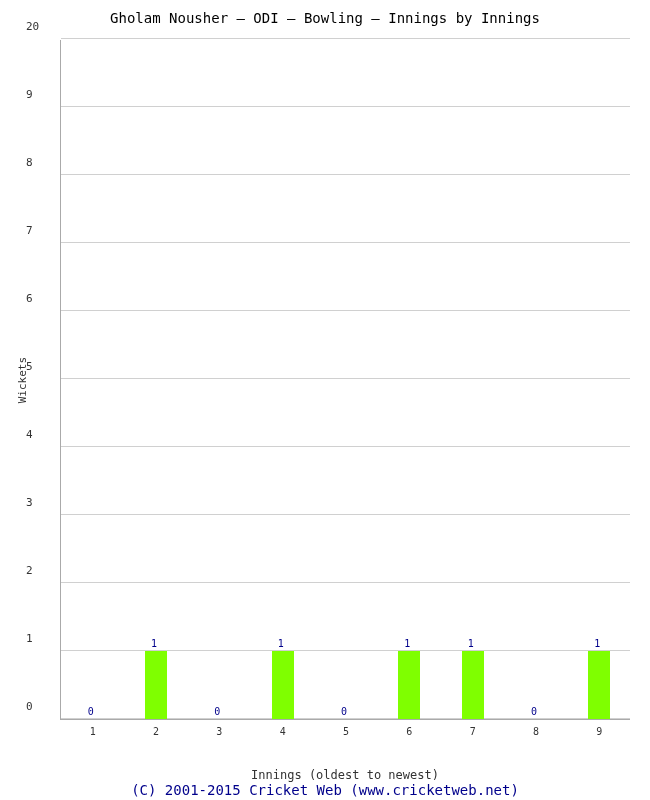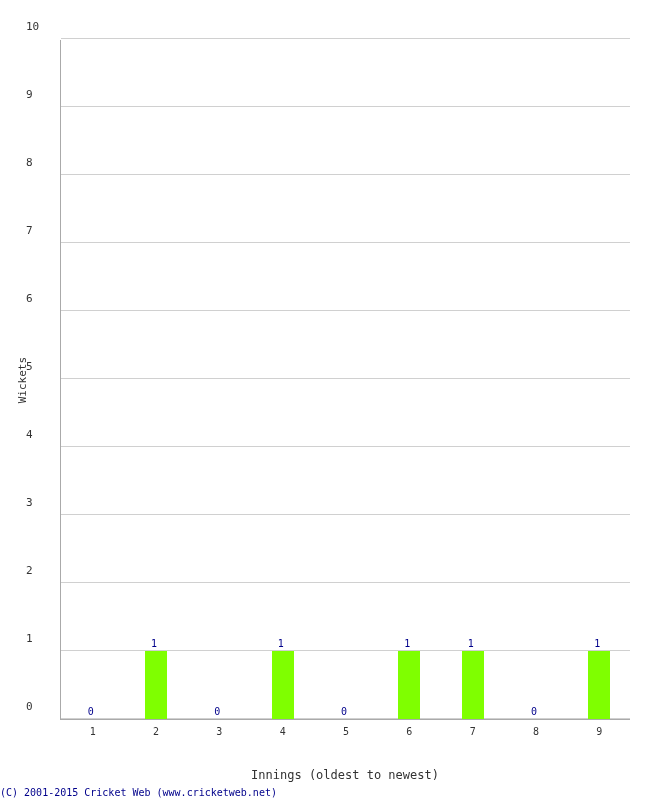--- a/index.html
+++ b/index.html
@@ -74,21 +74,22 @@
       text-align: center;
       font-size: 12px;
       color: #333;
     }
     
     .chart-footer {
       position: absolute;
       bottom: 2px;
       left: 0;
       right: 0;
-      font-size: 10px;
+      text-align: center;
+      font-size: 14px;
       color: #00008b;
     }
     .bar {
       background: #7fff00;
       width: 22px;
       position: absolute;
       bottom: 0;
     }
     .bar-label-top {
       position: absolute;
@@ -102,20 +103,21 @@
       font-size: 10px;
       color: #333;
       transform: translateX(-50%);
     }
   </style>
 </head>
 <body>
 
 <div class="chart-container">
 
+  <div class="chart-title">Gholam Nousher – ODI – Bowling – Innings by Innings</div>
 
   <div class="y-axis-title">
     <span>Wickets</span>
   </div>
 
   <div class="chart-area" id="chartArea">
 
   <div class="grid-line" style="bottom: 0px;"></div>
       <div class="y-label" style="bottom: 0px;">0</div>
       <div class="grid-line" style="bottom: 68px;"></div>
@@ -130,21 +132,21 @@
       <div class="y-label" style="bottom: 340px;">5</div>
       <div class="grid-line" style="bottom: 408px;"></div>
       <div class="y-label" style="bottom: 408px;">6</div>
       <div class="grid-line" style="bottom: 476px;"></div>
       <div class="y-label" style="bottom: 476px;">7</div>
       <div class="grid-line" style="bottom: 544px;"></div>
       <div class="y-label" style="bottom: 544px;">8</div>
       <div class="grid-line" style="bottom: 612px;"></div>
       <div class="y-label" style="bottom: 612px;">9</div>
       <div class="grid-line" style="bottom: 680px;"></div>
-      <div class="y-label" style="bottom: 680px;">10</div>
+      <div class="y-label" style="bottom: 680px;">20</div>
       <div class="bar-label-top" style="left: 26.6667px; bottom: 2px;">0</div>
       <div class="x-tick-label" style="left: 31.6667px;">1</div>
       <div class="bar" style="left: 84px; width: 22px; height: 68px;"></div>
       <div class="bar-label-top" style="left: 90px; bottom: 70px;">1</div>
       <div class="x-tick-label" style="left: 95px;">2</div>
       <div class="bar-label-top" style="left: 153.333px; bottom: 2px;">0</div>
       <div class="x-tick-label" style="left: 158.333px;">3</div>
       <div class="bar" style="left: 210.667px; width: 22px; height: 68px;"></div>
       <div class="bar-label-top" style="left: 216.667px; bottom: 70px;">1</div>
       <div class="x-tick-label" style="left: 221.667px;">4</div>

